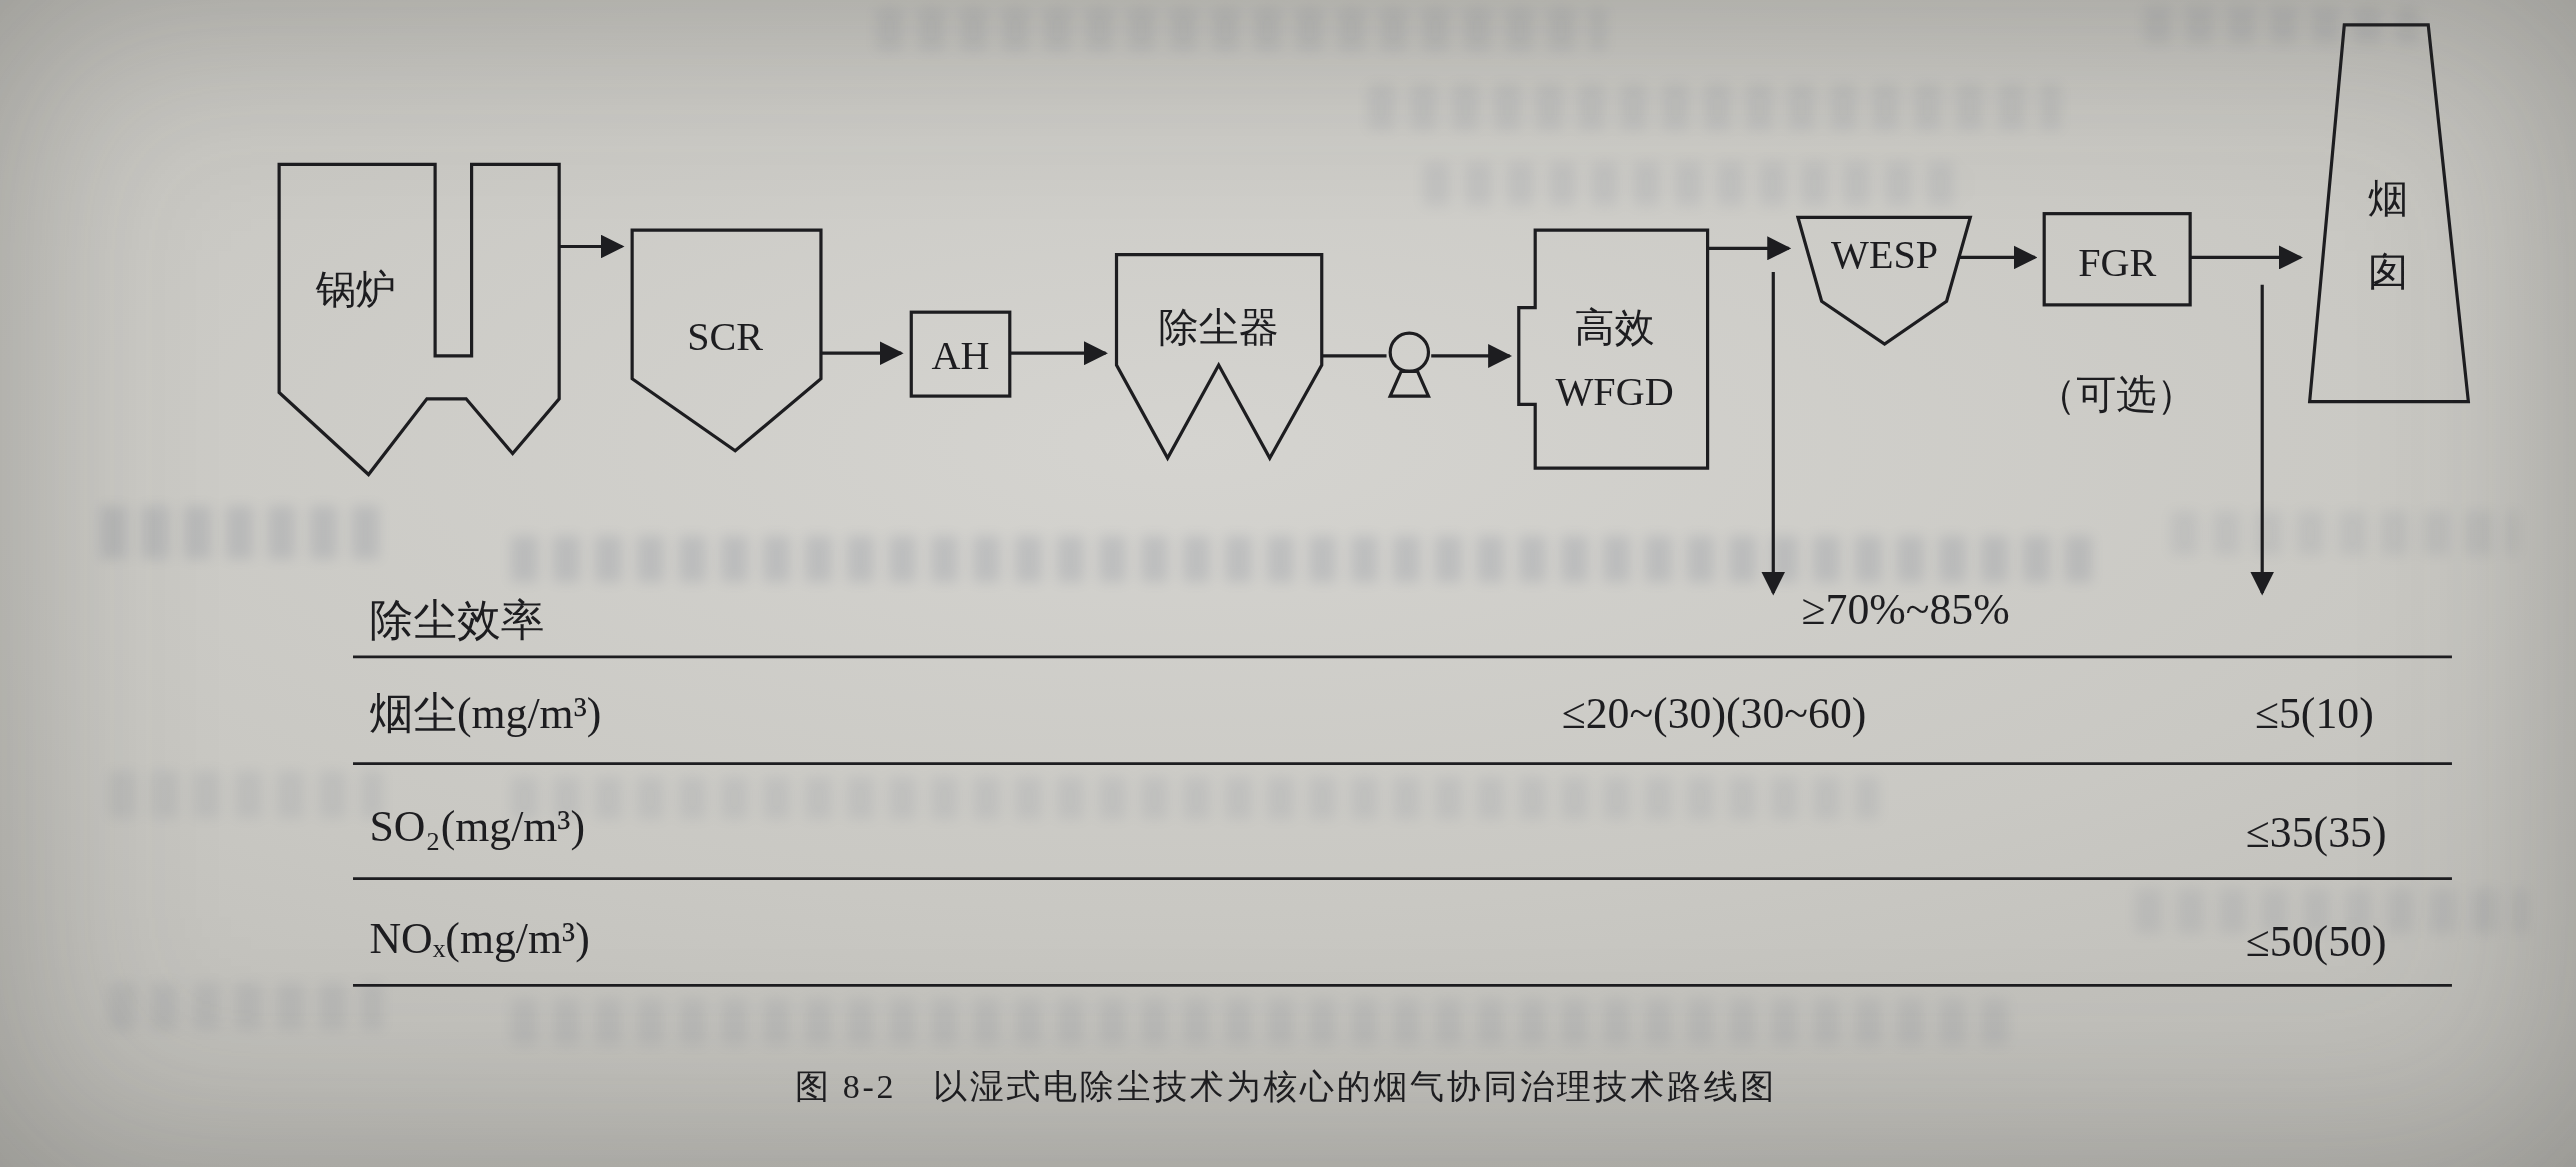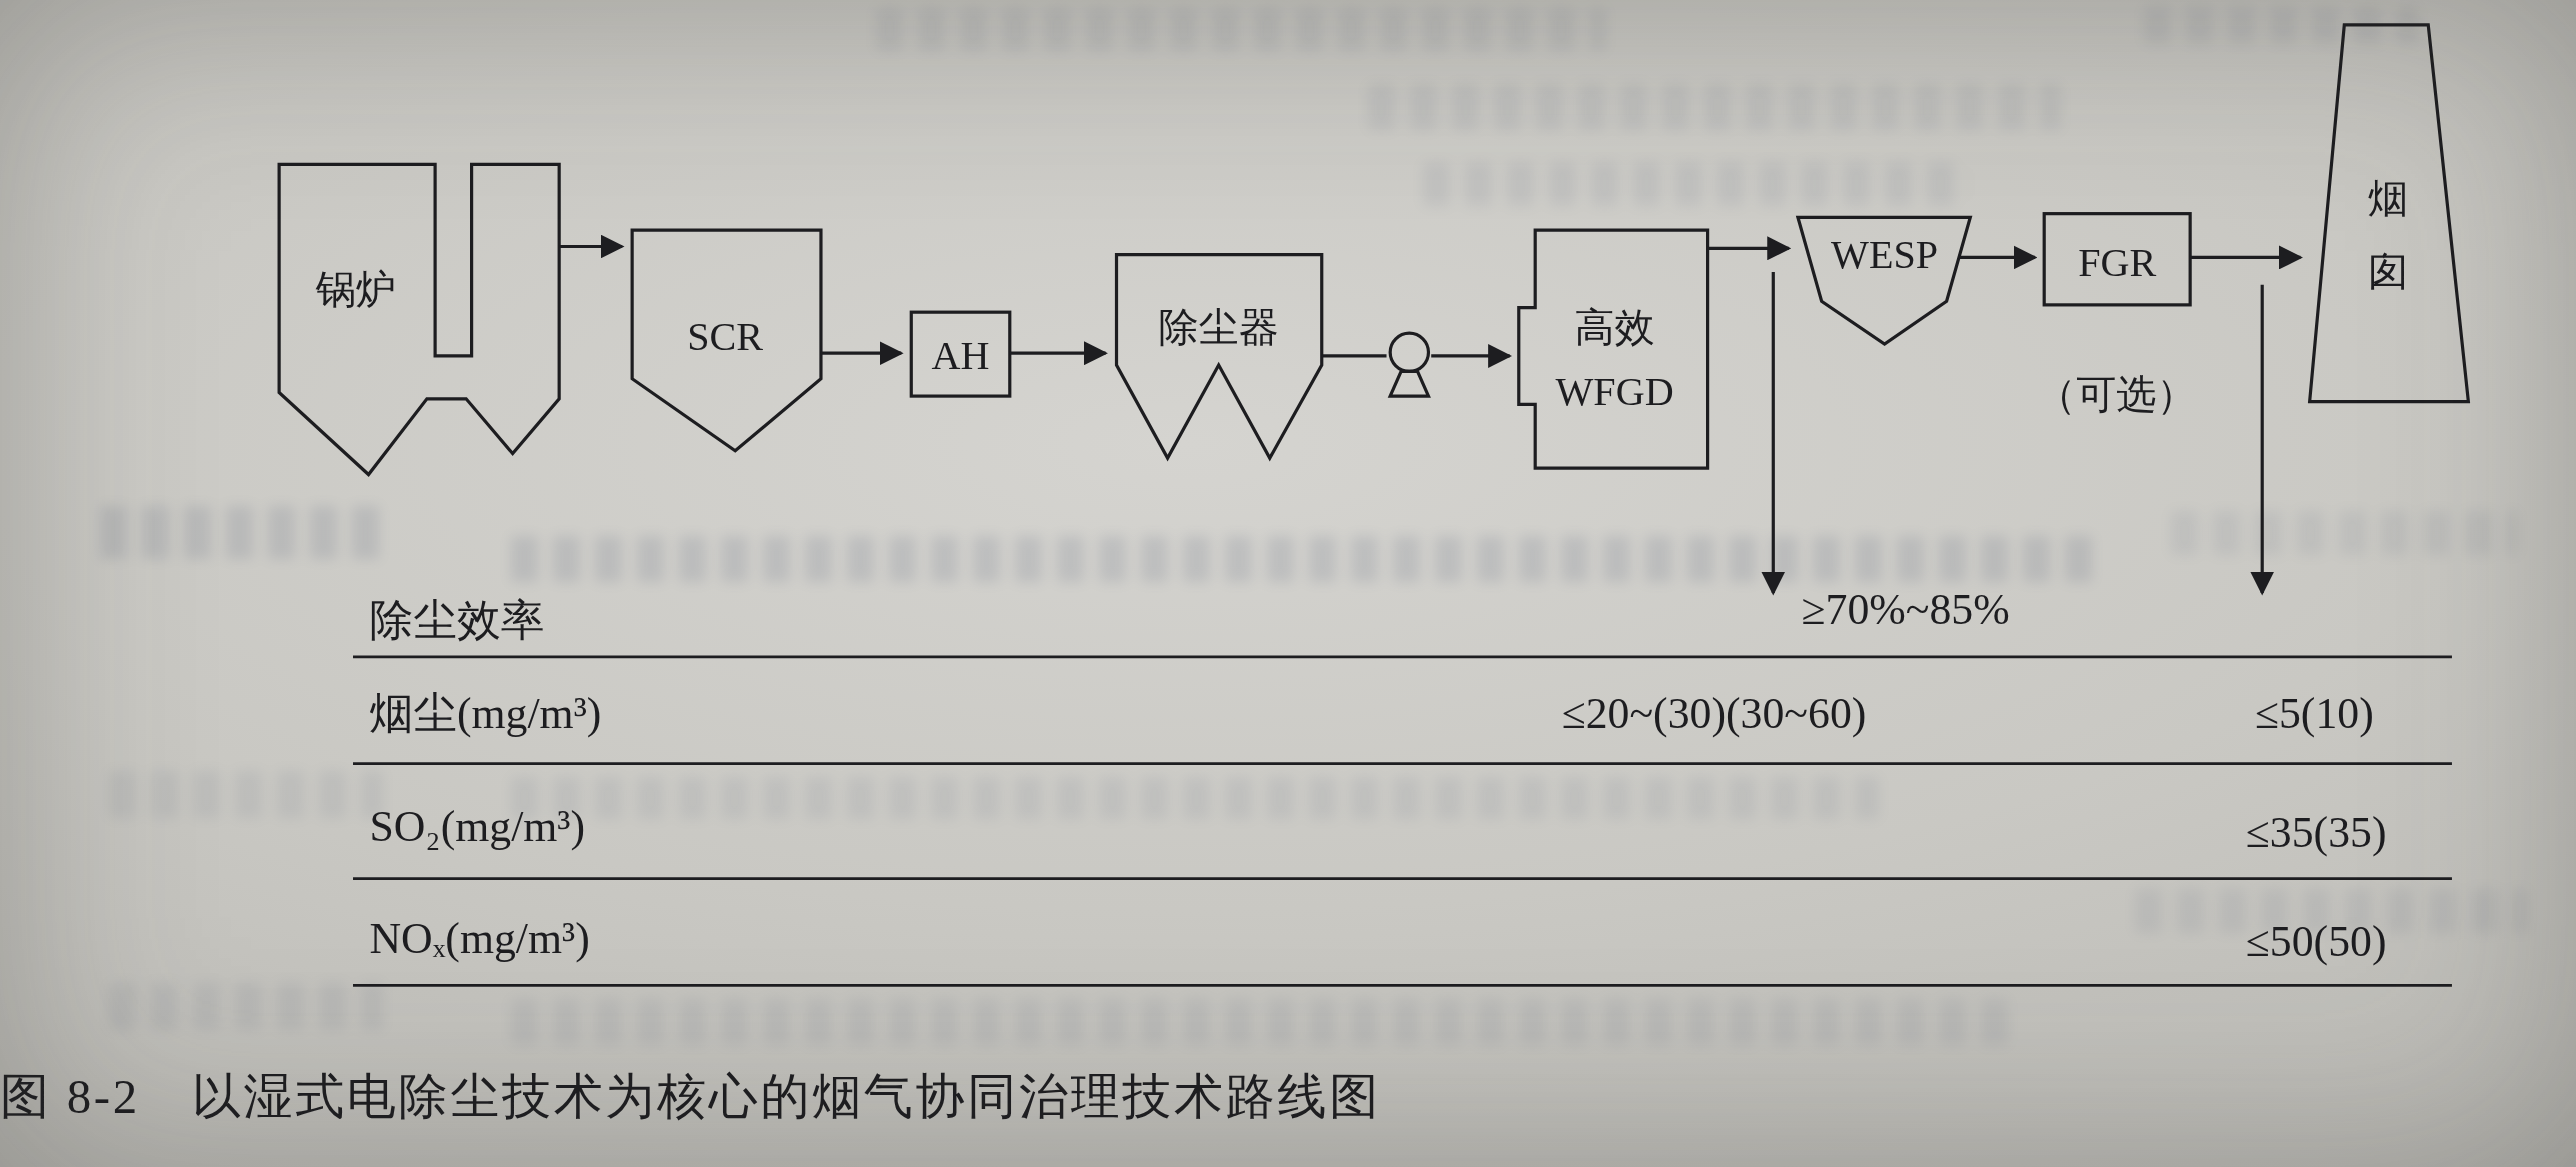--- a/index.html
+++ b/index.html
@@ -15,22 +15,22 @@
   }
   .ghost.strong{opacity:.24}
   svg.flow{position:absolute;left:0;top:0;z-index:2}
   .shape{fill:none;stroke:#1d1d20;stroke-width:3.5;stroke-linejoin:miter}
   .conn{stroke:#1d1d20;stroke-width:3.5;fill:none}
   .rule{stroke:#1d1d20;stroke-width:3;fill:none}
   text{fill:#1d1d20}
   .node-label{font-size:44px}
   .tbl{font-size:48px}
   .caption{
-    position:absolute;left:0;right:4px;top:1064px;text-align:left;
-    font-size:49px;letter-spacing:2.7px;z-index:3;
+    position:absolute;left:0;right:4px;top:1064px;text-align:center;
+    font-size:34px;letter-spacing:2.7px;z-index:3;
   }
 </style>
 </head>
 <body>
 
 <div id="page">
 
   <div class="ghost" style="left:876px;top:7.3px;width:730px;height:44px"></div>
   <div class="ghost" style="left:2144px;top:5.5px;width:274px;height:38px"></div>
   <div class="ghost" style="left:1368px;top:84px;width:693px;height:46px"></div>

